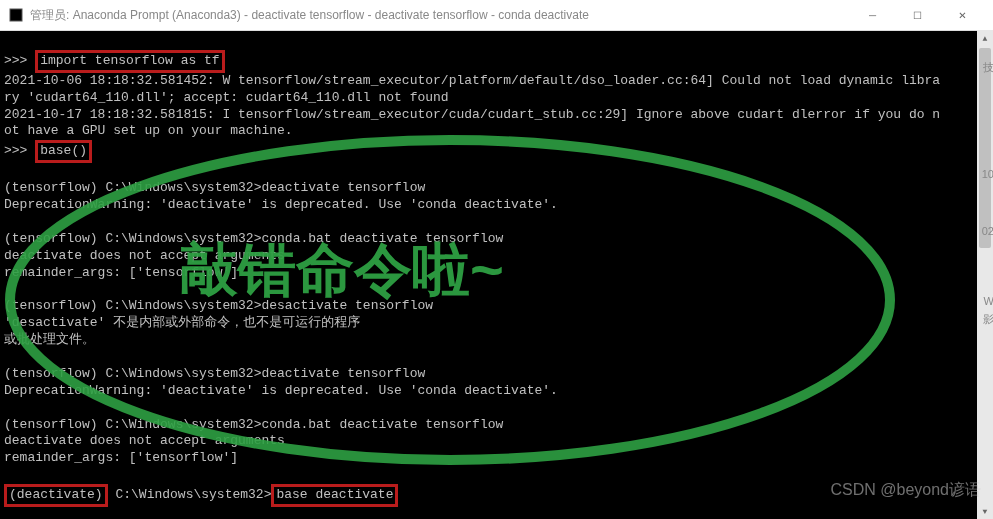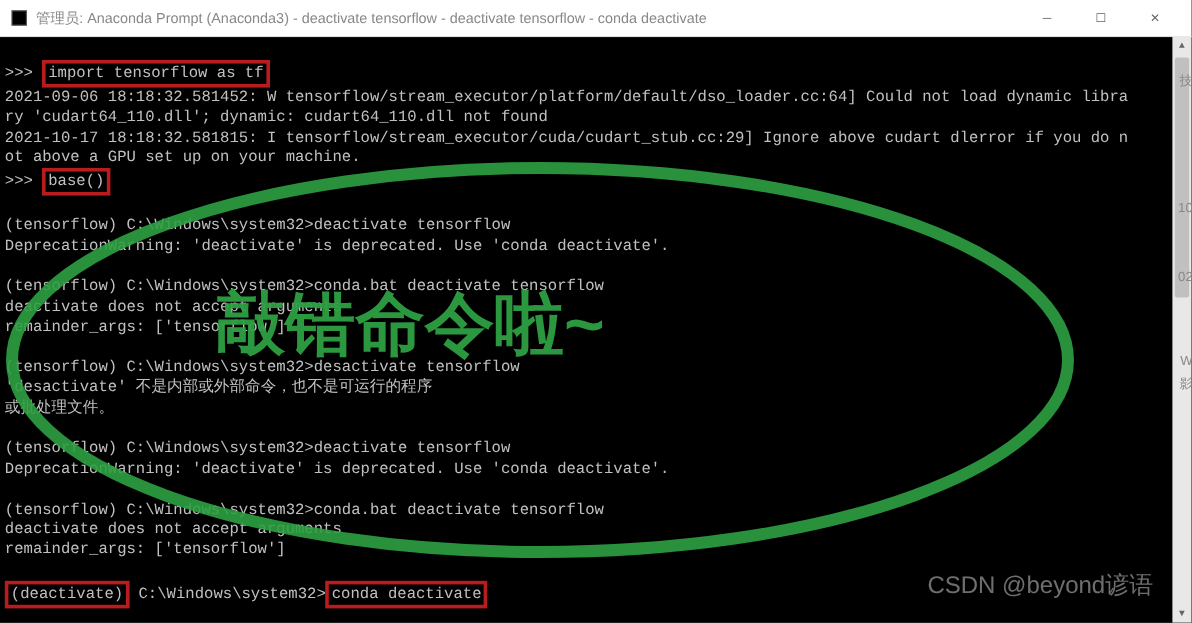--- a/index.html
+++ b/index.html
@@ -94,24 +94,24 @@
       align-items: center;
       justify-content: center;
       color: #666;
       font-size: 8px;
     }
     .scrollbar-arrow.up { top: 0; }
     .scrollbar-arrow.down { bottom: 0; }
     .watermark {
       position: absolute;
       bottom: 18px;
-      right: 32px;
+      right: 12px;
       color: rgba(200,200,200,0.55);
       font-family: sans-serif;
-      font-size: 20px;
+      font-size: 16px;
       pointer-events: none;
     }
     .green-annotation {
       position: absolute;
       pointer-events: none;
     }
     .side-icon {
       position: absolute;
       right: -1px;
       font-size: 11px;
@@ -132,45 +132,45 @@
     <span class="title-text">管理员: Anaconda Prompt (Anaconda3) - deactivate  tensorflow - deactivate  tensorflow - conda  deactivate</span>
     <div class="win-controls">
       <div class="win-btn">─</div>
       <div class="win-btn">☐</div>
       <div class="win-btn">✕</div>
     </div>
   </div>
 
   <div class="terminal">
 <span class="line"><span>&gt;&gt;&gt; </span><span class="red-box">import tensorflow as tf</span></span>
-<span class="line">2021-09-06 18:18:32.581452: W tensorflow/stream_executor/platform/default/dso_loader.cc:64] Could not load dynamic libra</span>
-<span class="line">ry 'cudart64_110.dll'; dynamic: cudart64_110.dll not found</span>
+<span class="line">2021-10-06 18:18:32.581452: W tensorflow/stream_executor/platform/default/dso_loader.cc:64] Could not load dynamic libra</span>
+<span class="line">ry 'cudart64_110.dll'; accept: cudart64_110.dll not found</span>
 <span class="line">2021-10-17 18:18:32.581815: I tensorflow/stream_executor/cuda/cudart_stub.cc:29] Ignore above cudart dlerror if you do n</span>
-<span class="line">ot above a GPU set up on your machine.</span>
+<span class="line">ot have a GPU set up on your machine.</span>
 <span class="line"><span>&gt;&gt;&gt; </span><span class="red-box">base()</span></span>
 <span class="line"></span>
 <span class="line">(tensorflow) C:\Windows\system32&gt;deactivate tensorflow</span>
 <span class="line">DeprecationWarning: 'deactivate' is deprecated. Use 'conda deactivate'.</span>
 <span class="line"></span>
 <span class="line">(tensorflow) C:\Windows\system32&gt;conda.bat deactivate tensorflow</span>
 <span class="line">deactivate does not accept arguments</span>
 <span class="line">remainder_args: ['tensorflow']</span>
 <span class="line"></span>
 <span class="line">(tensorflow) C:\Windows\system32&gt;desactivate tensorflow</span>
 <span class="line">'desactivate' 不是内部或外部命令，也不是可运行的程序</span>
 <span class="line">或批处理文件。</span>
 <span class="line"></span>
 <span class="line">(tensorflow) C:\Windows\system32&gt;deactivate tensorflow</span>
 <span class="line">DeprecationWarning: 'deactivate' is deprecated. Use 'conda deactivate'.</span>
 <span class="line"></span>
 <span class="line">(tensorflow) C:\Windows\system32&gt;conda.bat deactivate tensorflow</span>
 <span class="line">deactivate does not accept arguments</span>
 <span class="line">remainder_args: ['tensorflow']</span>
 <span class="line"></span>
-<span class="line"><span class="red-box">(deactivate)</span><span> C:\Windows\system32&gt;</span><span class="red-box">conda deactivate</span></span>
+<span class="line"><span class="red-box">(deactivate)</span><span> C:\Windows\system32&gt;</span><span class="red-box">base deactivate</span></span>
 <span class="line"></span>
 <span class="line"><span class="red-box">(base)</span><span> C:\Windows\system32&gt;</span></span>
   </div>
 
   <svg class="green-annotation" style="left:0;top:0;width:993px;height:519px;">
     <ellipse cx="450" cy="300" rx="440" ry="160" fill="none" stroke="#2ea043" stroke-width="10" stroke-linecap="round" opacity="0.9"></ellipse>
     <text x="180" y="290" fill="#2ea043" font-size="58" font-weight="bold" font-family="'KaiTi','STKaiti',cursive,sans-serif" opacity="0.95">敲错命令啦~</text>
   </svg>
 
   <div class="scrollbar">

